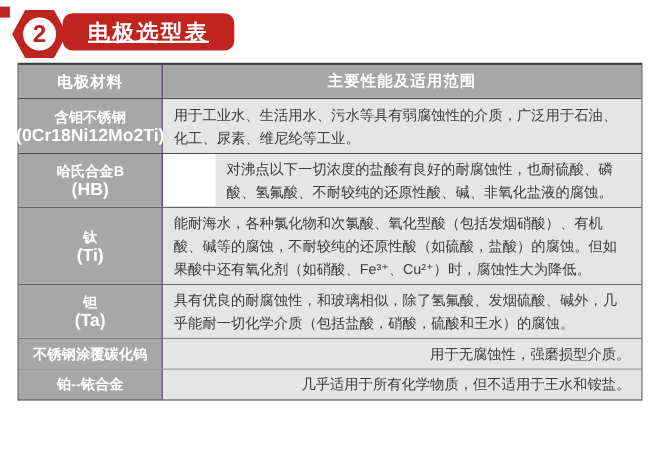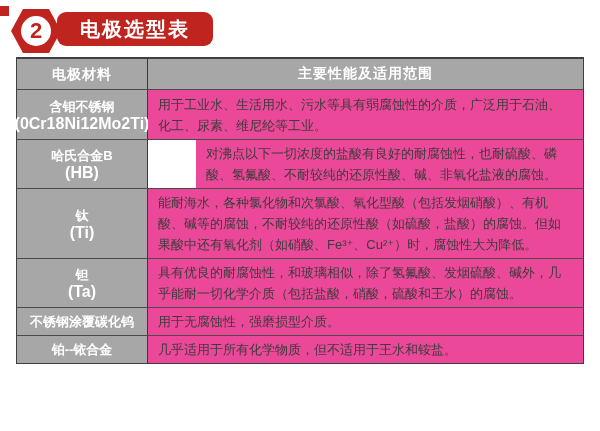--- a/index.html
+++ b/index.html
@@ -10,32 +10,32 @@
   
   .corner-square { position:absolute; left:0; top:6px; width:9px; height:10px; background:#c0241e; }
   .badge-hex { position:absolute; left:11px; top:9px; width:50px; height:44px; background:#c0241e;
     clip-path:polygon(0% 50%, 24% 0%, 76% 0%, 100% 50%, 76% 100%, 24% 100%);
     display:flex; align-items:center; justify-content:center; }
   .badge-circle { width:30px; height:30px; background:#ffffff; border-radius:50%;
     display:flex; align-items:center; justify-content:center; }
   .badge-num { color:#c0241e; font-size:22px; font-weight:bold; line-height:1; }
   .title-pill { position:absolute; left:57px; top:12px; width:156px; height:34px; background:#c0241e;
     border-radius:9px; display:flex; align-items:center; justify-content:center; }
-  .title-text { color:#ffffff; font-size:20px; font-weight:bold; letter-spacing:2px; }
+  .title-text { color:#ffffff; font-size:20px; font-weight:bold; letter-spacing:2px;text-decoration:underline; }
 
   
   .etable { position:absolute; left:16px; top:57px; width:568px;
     border:1px solid #3f3f3f; border-top-width:2px; background:#ffffff; }
   .trow { display:flex; border-top:1px solid #4a4a4a; }
   .trow:first-child { border-top:none; }
   .cell-mat { width:131px; flex:0 0 131px; background:#a7a7a7; color:#ffffff;
     display:flex; flex-direction:column; justify-content:center; align-items:center;
     text-align:center; font-weight:bold; font-size:13px; line-height:17px;
     border-right:1px solid #4c1d95; padding:2px 3px; }
-  .cell-perf { flex:1; display:flex; align-items:center; padding:3px 10px; background:#ec4899; }
+  .cell-perf { flex:1; display:flex; align-items:center; padding:3px 10px; background:#e5e5e5;justify-content:flex-end; }
   .perf-text { font-size:13px; line-height:21px; color:#3c3c3c; }
   .hrow .cell-mat, .hrow .cell-perf { background:#a7a7a7; }
   .hrow .cell-perf { justify-content:center; }
   .hrow .head-label { color:#ffffff; font-size:14px; font-weight:bold; letter-spacing:1px; }
   .hrow { min-height:30px; }
   .r0 { min-height:50px; }
   .r1 { min-height:46px;gap:48px; }
   .r2 { min-height:69px; }
   .r3 { min-height:70px; }
   .r4 { min-height:49px; }

